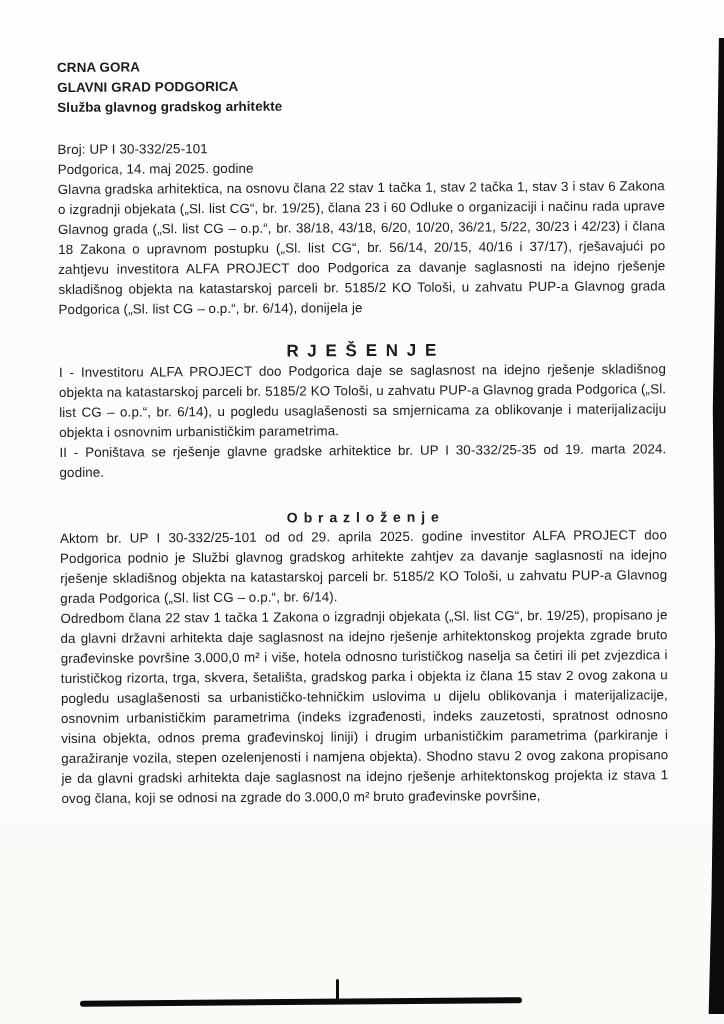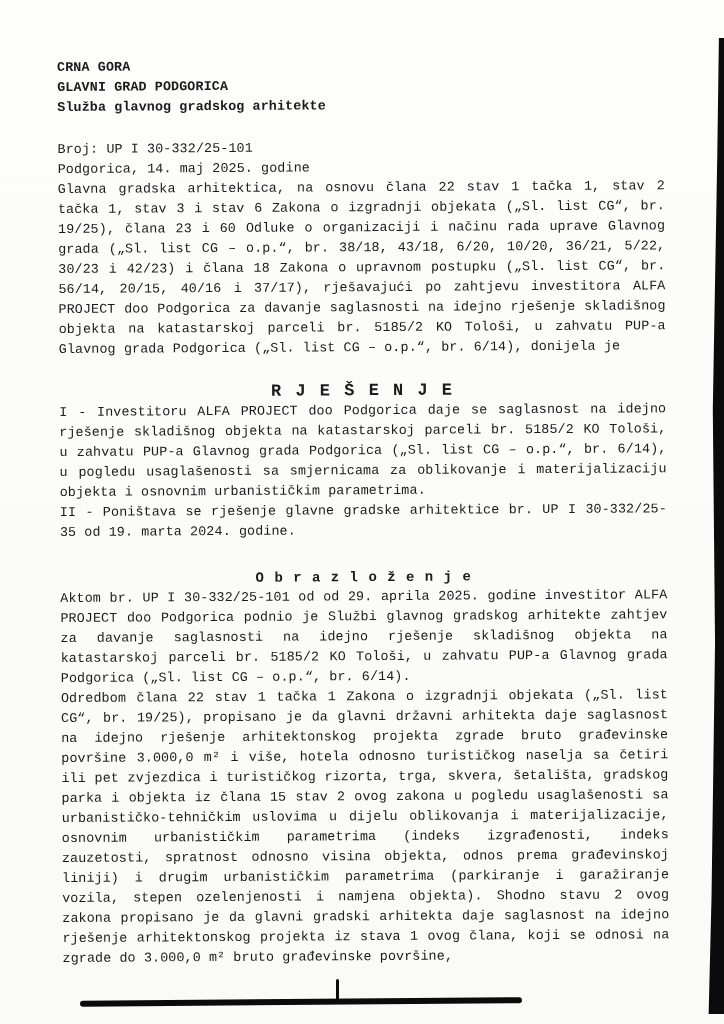--- a/index.html
+++ b/index.html
@@ -10,21 +10,20 @@
     position: relative;
     overflow: hidden;
     background: #ffffff;
     font-family: "Liberation Sans", sans-serif;
     color: #1b1b1b;
   }
   .scan-page {
     position: absolute;
     inset: 0;
     background: linear-gradient(180deg, #fdfdfc 0%, #fbfbf9 60%, #fafaf7 100%);
-    font-family: Liberation Mono, monospace;
   }
   .content {
     position: absolute;
     left: 57px;
     top: 58px;
     width: 607px;
     transform: rotate(-0.35deg);
     transform-origin: top left;
     font-size: 13.4px;
     line-height: 20px;

